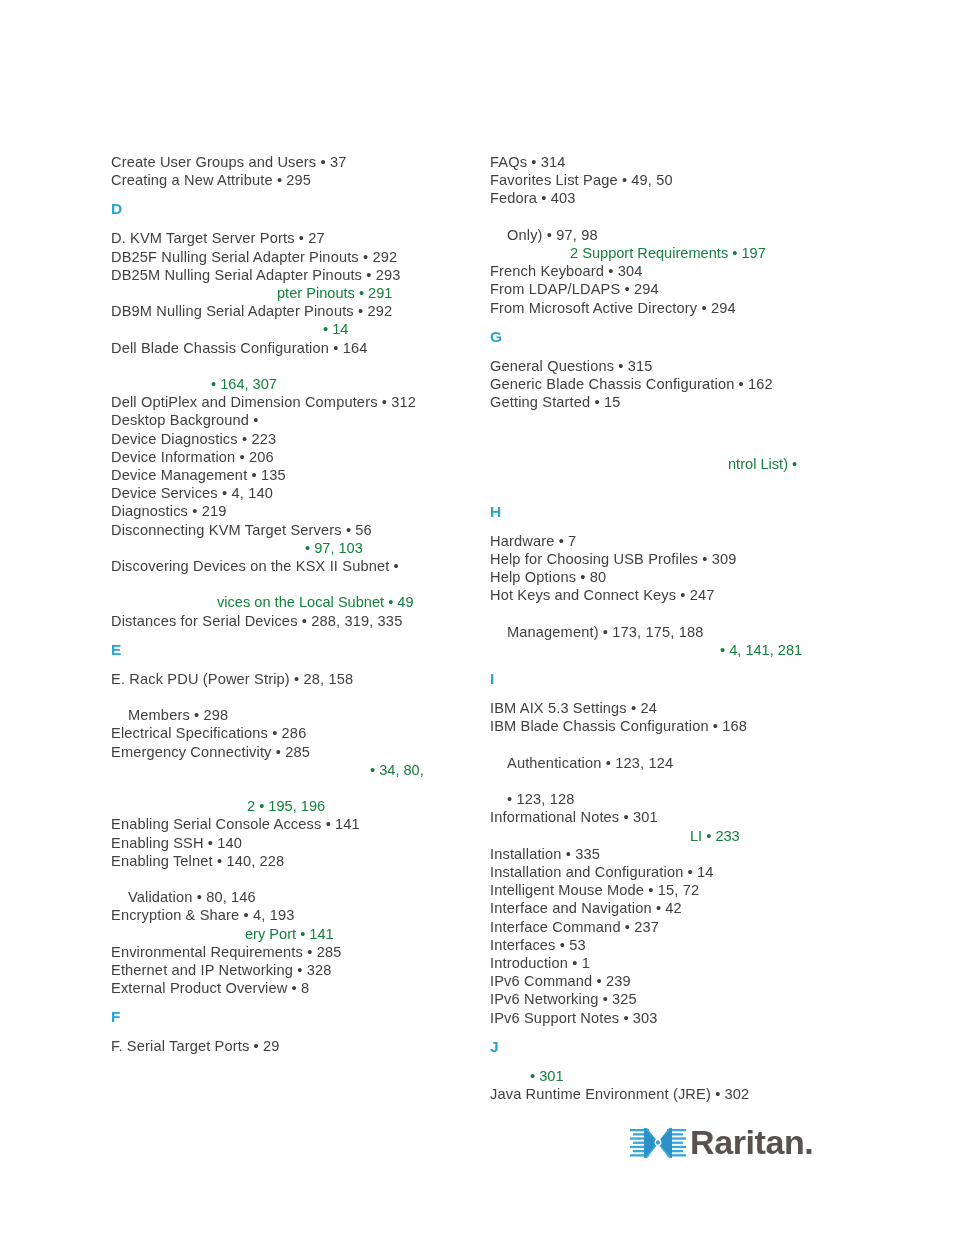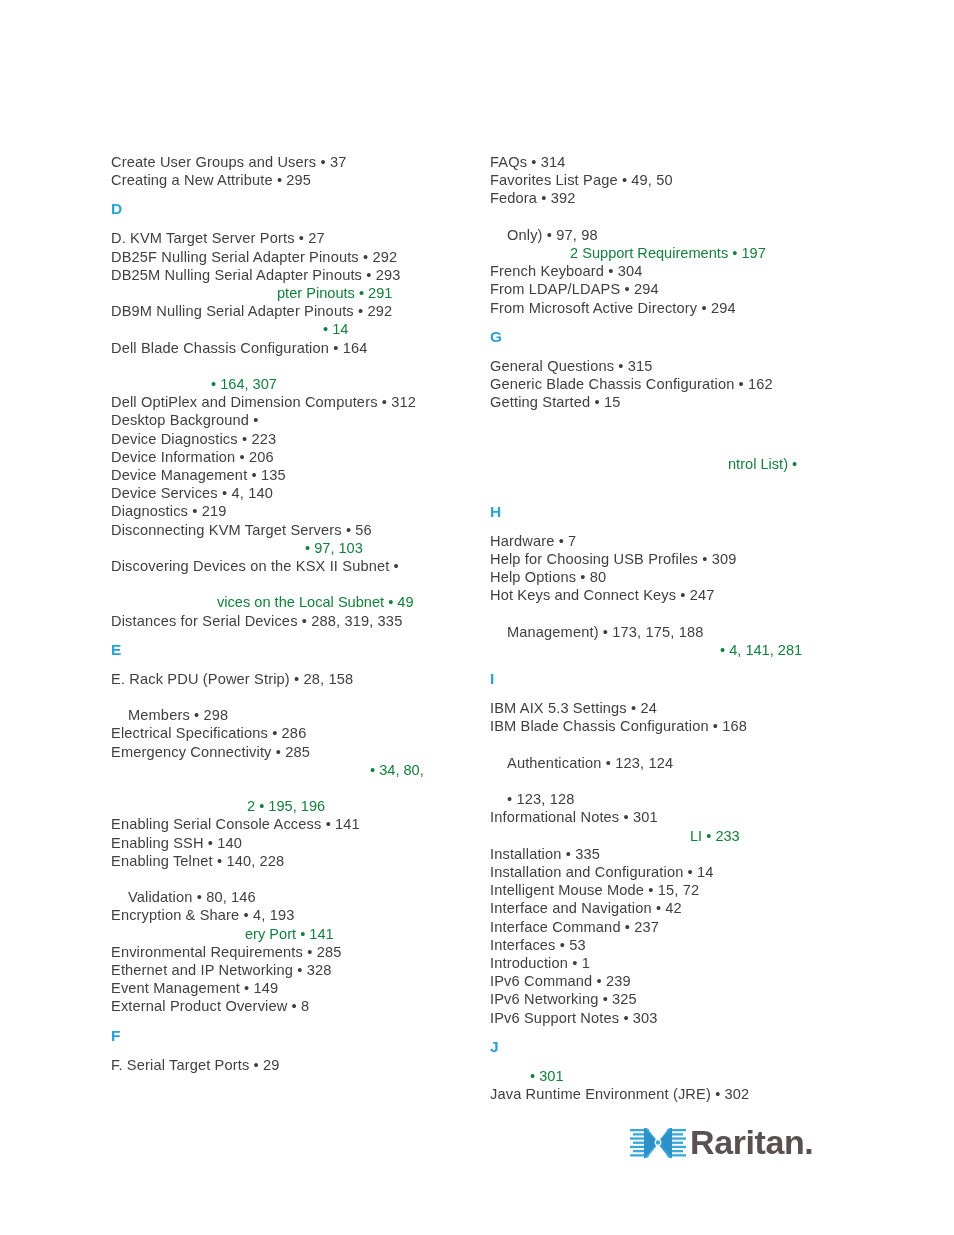--- a/index.html
+++ b/index.html
@@ -149,29 +149,28 @@
         <div class="frag" style="padding-left: 136px;">2 • 195, 196</div>
         <div class="entry">Enabling Serial Console Access • 141</div>
         <div class="entry">Enabling SSH • 140</div>
         <div class="entry">Enabling Telnet • 140, 228</div>
         <div class="gap">&nbsp;</div>
         <div class="entry indent-1">Validation • 80, 146</div>
         <div class="entry">Encryption &amp; Share • 4, 193</div>
         <div class="frag" style="padding-left: 134px;">ery Port • 141</div>
         <div class="entry">Environmental Requirements • 285</div>
         <div class="entry">Ethernet and IP Networking • 328</div>
-        <div class="entry">Event Management • 149</div>
         <div class="entry">External Product Overview • 8</div>
         <div class="letter" style="color: rgb(41, 163, 212);">F</div>
         <div class="entry">F. Serial Target Ports • 29</div>
       </div>
     <div class="col col-right" id="col-right">
         <div class="entry">FAQs • 314</div>
         <div class="entry">Favorites List Page • 49, 50</div>
-        <div class="entry">Fedora • 392</div>
+        <div class="entry">Fedora • 403</div>
         <div class="gap">&nbsp;</div>
         <div class="entry indent-1">Only) • 97, 98</div>
         <div class="frag" style="padding-left: 80px;">2 Support Requirements • 197</div>
         <div class="entry">French Keyboard • 304</div>
         <div class="entry">From LDAP/LDAPS • 294</div>
         <div class="entry">From Microsoft Active Directory • 294</div>
         <div class="letter" style="color: rgb(41, 163, 212);">G</div>
         <div class="entry">General Questions • 315</div>
         <div class="entry">Generic Blade Chassis Configuration • 162</div>
         <div class="entry">Getting Started • 15</div>

